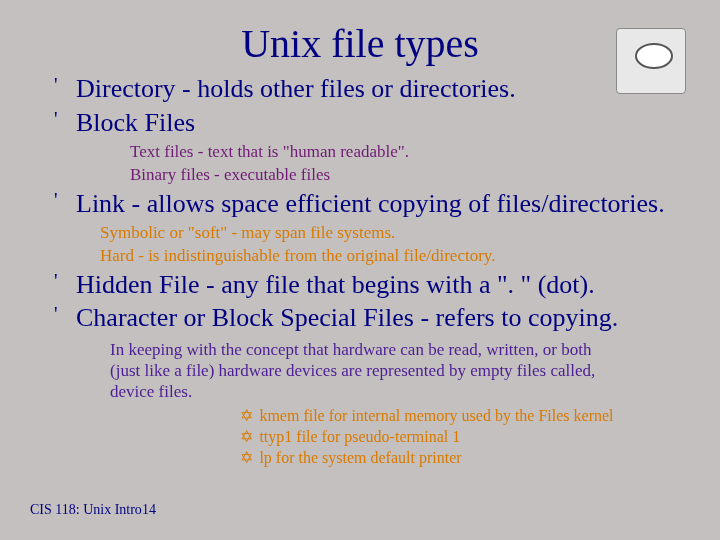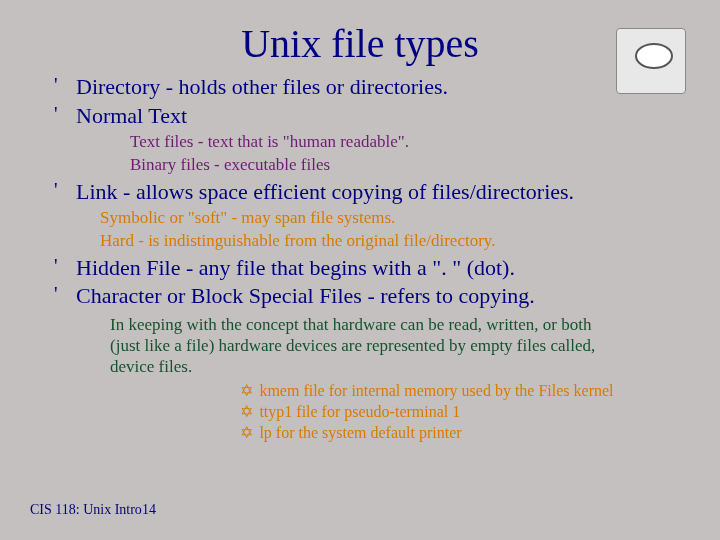--- a/index.html
+++ b/index.html
@@ -47,21 +47,21 @@
     border-radius: 50%;
     background: #fff;
   }
   .bullets {
     list-style: none;
     padding: 0 0 0 24px;
     margin: 0;
   }
   .bullets > li {
     position: relative;
-    font-size: 22px;
+    font-size: 26px;
     line-height: 1.25;
     margin: 1px 0;
     padding-left: 22px;
   }
   .bullets > li::before {
     content: "'";
     position: absolute;
     left: 0;
     top: 0;
     font-size: 20px;
@@ -73,21 +73,21 @@
     line-height: 1.25;
     margin: 2px 0 2px 100px;
   }
   .sub2 {
     color: #d87a00;
     font-size: 17px;
     line-height: 1.25;
     margin: 2px 0 2px 70px;
   }
   .para {
-    color: #14532d;
+    color: #4c1d95;
     font-size: 17px;
     line-height: 1.25;
     margin: 4px 70px 4px 80px;
   }
   .sub3 {
     color: #d87a00;
     font-size: 16px;
     line-height: 1.25;
     margin: 1px 0 1px 210px;
   }
@@ -108,21 +108,21 @@
 </style>
 </head>
 <body>
 
 <div class="slide">
   <div class="corner-img"></div>
   <h1 class="title">Unix file types</h1>
 
   <ul class="bullets">
     <li><span class="navy">Directory - holds other files or directories.</span></li>
-    <li><span class="navy">Normal Text</span></li>
+    <li><span class="navy">Block Files</span></li>
   </ul>
 
   <div class="sub">Text files - text that is "human readable".</div>
   <div class="sub">Binary files - executable files</div>
 
   <ul class="bullets">
     <li><span class="navy">Link - allows space efficient copying of files/directories.</span></li>
   </ul>
 
   <div class="sub2">Symbolic or "soft" - may span file systems.</div>

